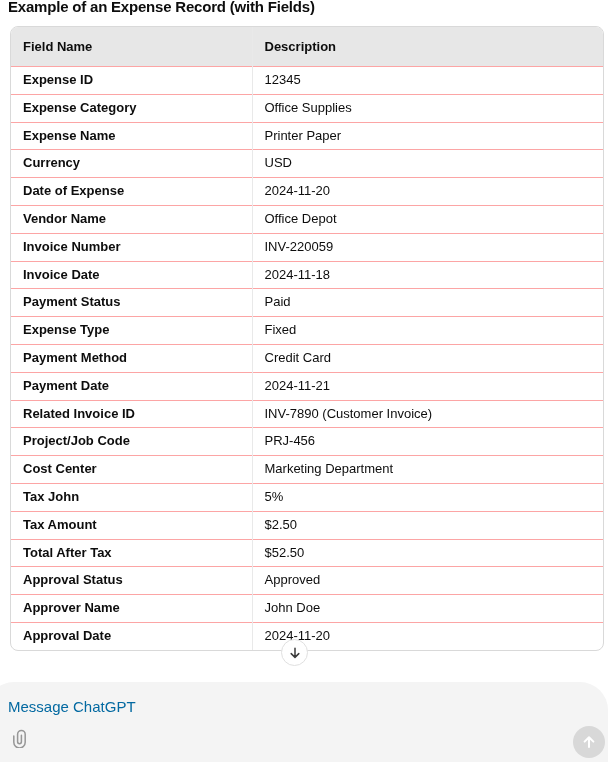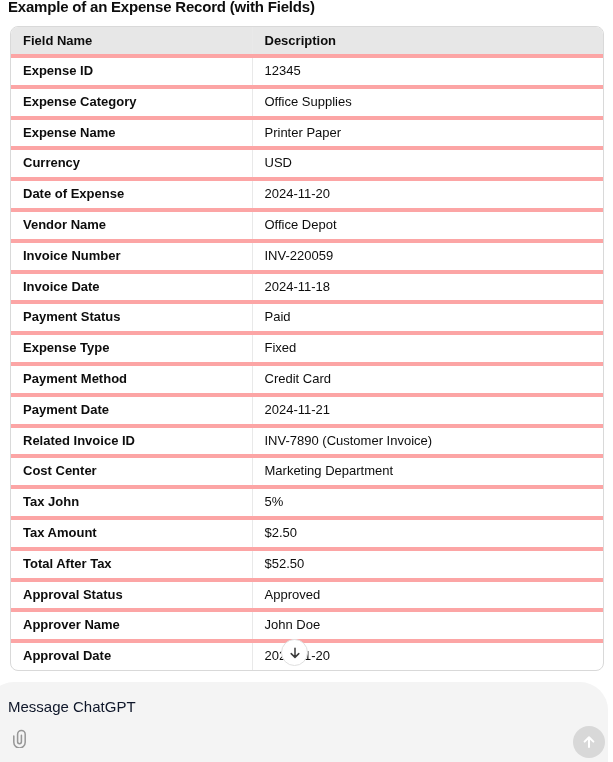--- a/index.html
+++ b/index.html
@@ -34,28 +34,28 @@
     border-collapse: collapse;
     font-size: 13px;
     color: #0d0d0d;
     table-layout: fixed;
   }
   table.fields col.c1 { width: 241px; }
   table.fields th {
     background: #e7e7e7;
     font-weight: 600;
     text-align: left;
-    padding: 5px 12px;
+    padding: 11px 12px;
     line-height: 17px;
     white-space: nowrap;
   }
   table.fields td {
     padding: 5px 12px;
     line-height: 16.8px;
-    border-top: 4px solid #fca5a5;
+    border-top: 1px solid #fca5a5;
     white-space: nowrap;
     overflow: hidden;
   }
   table.fields td:first-child { font-weight: 600; }
   table.fields th + th,
   table.fields td + td { border-left: 1px solid #e9e9e9; }
 
   .scroll-btn {
     position: absolute;
     left: 281px; top: 639px;
@@ -72,21 +72,21 @@
     left: -14px; top: 682px;
     width: 622px; height: 120px;
     background: #f4f4f4;
     border-radius: 28px;
     z-index: 4;
   }
   .composer-placeholder {
     position: absolute;
     left: 22px; top: 16px;
     font-size: 15px;
-    color: #0f172a;
+    color: #0369a1;
   }
   .attach-btn {
     position: absolute;
     left: 21px; top: 44px;
     width: 24px; height: 24px;
     display: flex; align-items: center; justify-content: center;
     cursor: pointer;
   }
   .send-btn {
     position: absolute;
@@ -163,20 +163,24 @@
         </tr>
         <tr>
           <td>Payment Date</td>
           <td>2024-11-21</td>
         </tr>
         <tr>
           <td>Related Invoice ID</td>
           <td>INV-7890 (Customer Invoice)</td>
         </tr>
         <tr>
+          <td>Project/Job Code</td>
+          <td>PRJ-456</td>
+        </tr>
+        <tr>
           <td>Cost Center</td>
           <td>Marketing Department</td>
         </tr>
         <tr>
           <td>Tax John</td>
           <td>5%</td>
         </tr>
         <tr>
           <td>Tax Amount</td>
           <td>$2.50</td>

